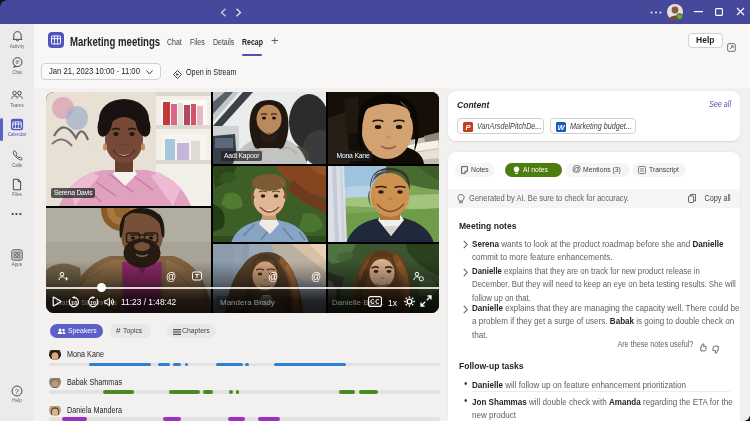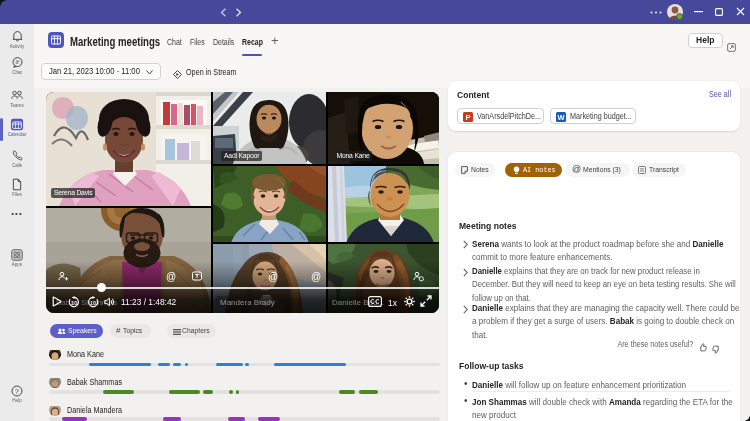--- a/index.html
+++ b/index.html
@@ -43,27 +43,27 @@
 #speedtext { position:absolute; left:342px; top:205.5px; color:#fff; font-size:8.5px; }
 
 .chip { position:absolute; top:324px; height:14px; border-radius:7px; font-size:8px; color:#424242; background:#eae8e6; line-height:14px; white-space:nowrap; }
 #chipSpeakers { left:49.5px; width:53px; background:#5b5fc7; color:#fff; }
 .sprow .avatar { position:absolute; width:12px; height:12px; border-radius:50%; }
 .spname { position:absolute; font-size:8.5px; color:#242424; transform:scaleX(0.85); transform-origin:left top; white-space:nowrap; }
 .track { position:absolute; left:49px; width:391px; height:3.5px; border-radius:2px; background:#e4e2e0; }
 .seg { position:absolute; top:0; height:3.5px; border-radius:2px; }
 
 .card { position:absolute; left:448px; width:292px; background:#fff; border-radius:8px; box-shadow:0 0.5px 1.5px rgba(0,0,0,0.12); }
-#card1 { top:81px; height:50px; }
+#card1 { top:91px; height:50px;font-style:italic; }
 #card2 { top:152px; height:339px; overflow:hidden; }
 .filechip { position:absolute; top:26.5px; height:16.5px; border:1px solid #d1d1d1; border-radius:4px; background:#fff; font-size:8.5px; color:#424242; line-height:15px; white-space:nowrap; overflow:hidden; }
 .filechip span { display:inline-block; transform:scaleX(0.85); transform-origin:left top; }
 .ptab { position:absolute; top:11px; height:13.5px; border-radius:7px; background:#f5f5f5; font-size:8px; color:#424242; line-height:13.5px; white-space:nowrap; }
 .ptab .tx { display:inline-block; transform:scaleX(0.85); transform-origin:left top; }
-#aitab { background:#a16207; color:#fff;font-family:Liberation Mono, monospace; }
+#aitab { background:#4d7c0f; color:#fff; }
 #aibar { position:absolute; left:0; top:37px; width:292px; height:18.5px; background:#f5f5f5; color:#616161; font-size:9px; line-height:18.5px; white-space:nowrap; }
 #aibar .gtx { display:inline-block; transform:scaleX(0.84); transform-origin:left top; }
 .notetext { position:absolute; left:23.5px; font-size:9.5px; line-height:13.4px; color:#5f5f5f; transform:scaleX(0.85); transform-origin:left top; white-space:nowrap; }
 .notetext b { color:#242424; }
 .chev { position:absolute; left:14.5px; }
 .bullet { position:absolute; left:16px; color:#424242; font-size:10px; }
 .divider { position:absolute; left:23.5px; width:258px; height:1px; background:#ebebeb; }
 </style>
 </head>
 <body>
@@ -629,20 +629,32 @@
         <path d="M3.5 0.5 C1.8 0.5 0.7 1.7 0.7 3.2 C0.7 4.3 1.5 4.9 1.9 5.7 L2 6.3 L5 6.3 L5.1 5.7 C5.5 4.9 6.3 4.3 6.3 3.2 C6.3 1.7 5.2 0.5 3.5 0.5 Z" fill="#fff"></path>
         <rect x="2.2" y="7" width="2.6" height="1" fill="#fff"></rect>
       </svg><span class="tx" style="margin-left:18px;">AI notes</span></div>
   <div class="ptab" style="left:117px; width:65px;"><span style="position:absolute;left:7px;top:0;font-size:9px;">@</span><span class="tx" style="margin-left:18px;">Mentions (3)</span></div>
   <div class="ptab" style="left:184px; width:53.5px;"><svg style="position:absolute;left:6px;top:3.2px;" width="8" height="8" viewBox="0 0 10 10">
         <rect x="0.6" y="0.6" width="8.8" height="8.8" rx="1.4" fill="none" stroke="#4a4a4a" stroke-width="0.9"></rect>
         <line x1="2.6" y1="3.6" x2="7.4" y2="3.6" stroke="#4a4a4a" stroke-width="0.9"></line>
         <line x1="2.6" y1="6.2" x2="7.4" y2="6.2" stroke="#4a4a4a" stroke-width="0.9"></line>
       </svg><span class="tx" style="margin-left:16.5px;">Transcript</span></div>
 
+  <div id="aibar">
+    <svg style="position:absolute;left:9px;top:5px;" width="8" height="10" viewBox="0 0 7 9">
+        <path d="M3.5 0.5 C1.8 0.5 0.7 1.7 0.7 3.2 C0.7 4.3 1.5 4.9 1.9 5.7 L2 6.3 L5 6.3 L5.1 5.7 C5.5 4.9 6.3 4.3 6.3 3.2 C6.3 1.7 5.2 0.5 3.5 0.5 Z" fill="none" stroke="#616161" stroke-width="0.8"></path>
+        <rect x="2.2" y="7" width="2.6" height="1" fill="none" stroke="#616161" stroke-width="0.6"></rect>
+      </svg>
+    <span class="gtx" style="margin-left:21px;">Generated by AI. Be sure to check for accuracy.</span>
+    <svg style="position:absolute;right:44px;top:5px;" width="8" height="9" viewBox="0 0 8 9">
+        <rect x="0.5" y="2" width="5" height="6.5" rx="1" fill="none" stroke="#424242" stroke-width="0.8"></rect>
+        <path d="M2.5 2 L2.5 0.5 L7.5 0.5 L7.5 7 L6 7" fill="none" stroke="#424242" stroke-width="0.8"></path>
+      </svg>
+    <span style="position:absolute; right:9px; top:0; color:#424242; font-size:8.5px; transform:scaleX(0.85); transform-origin:right top;">Copy all</span>
+  </div>
 
   <div style="position:absolute; left:11px; top:67.5px; font-size:9.5px; font-weight:bold; color:#242424; transform:scaleX(0.9); transform-origin:left top; white-space:nowrap;">Meeting notes</div>
   <div class="chev" style="top:88px;">
       <svg width="5" height="9" viewBox="0 0 5 9" style="display:block">
         <path d="M0.8 0.8 L4.2 4.5 L0.8 8.2" fill="none" stroke="#616161" stroke-width="1.1"></path>
       </svg>
     </div>
   <div class="notetext" style="top:84.5px;"><b>Serena</b> wants to look at the product roadmap before she and <b>Danielle</b><br>commit to more feature enhancements.</div>
   <div class="chev" style="top:115.5px;">
       <svg width="5" height="9" viewBox="0 0 5 9" style="display:block">

